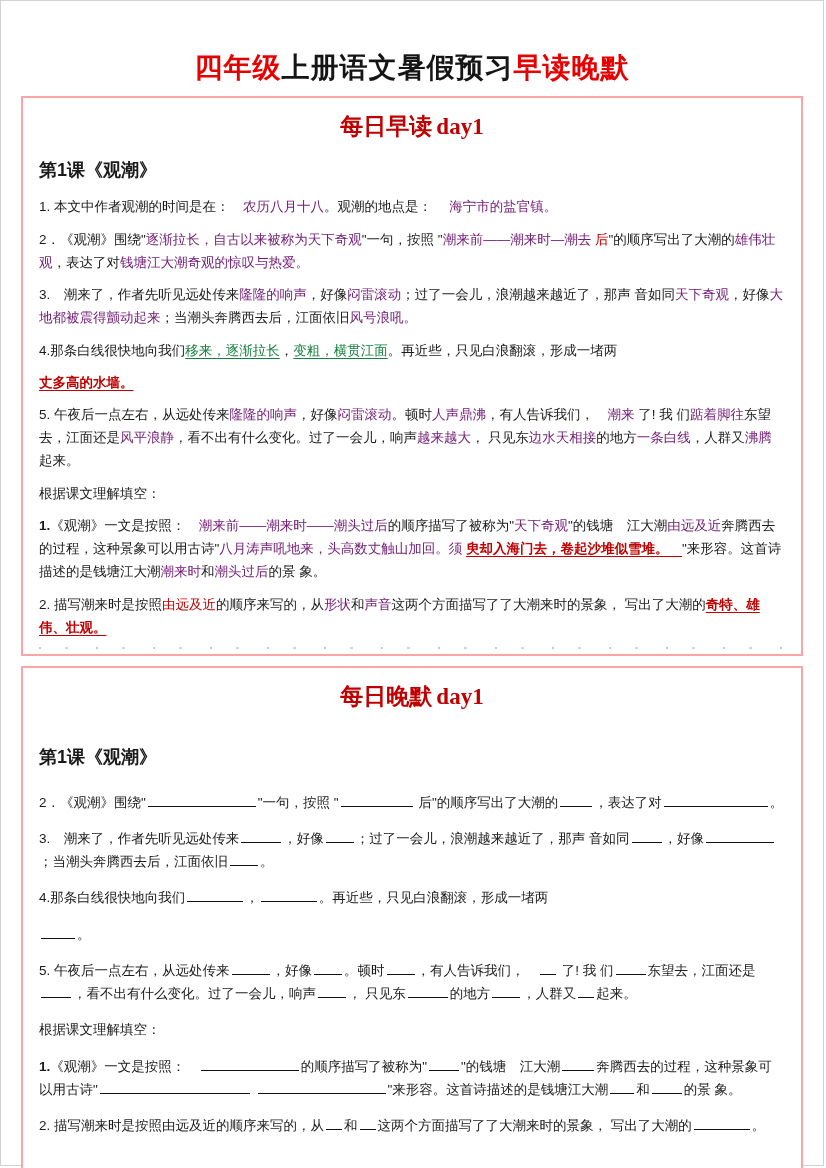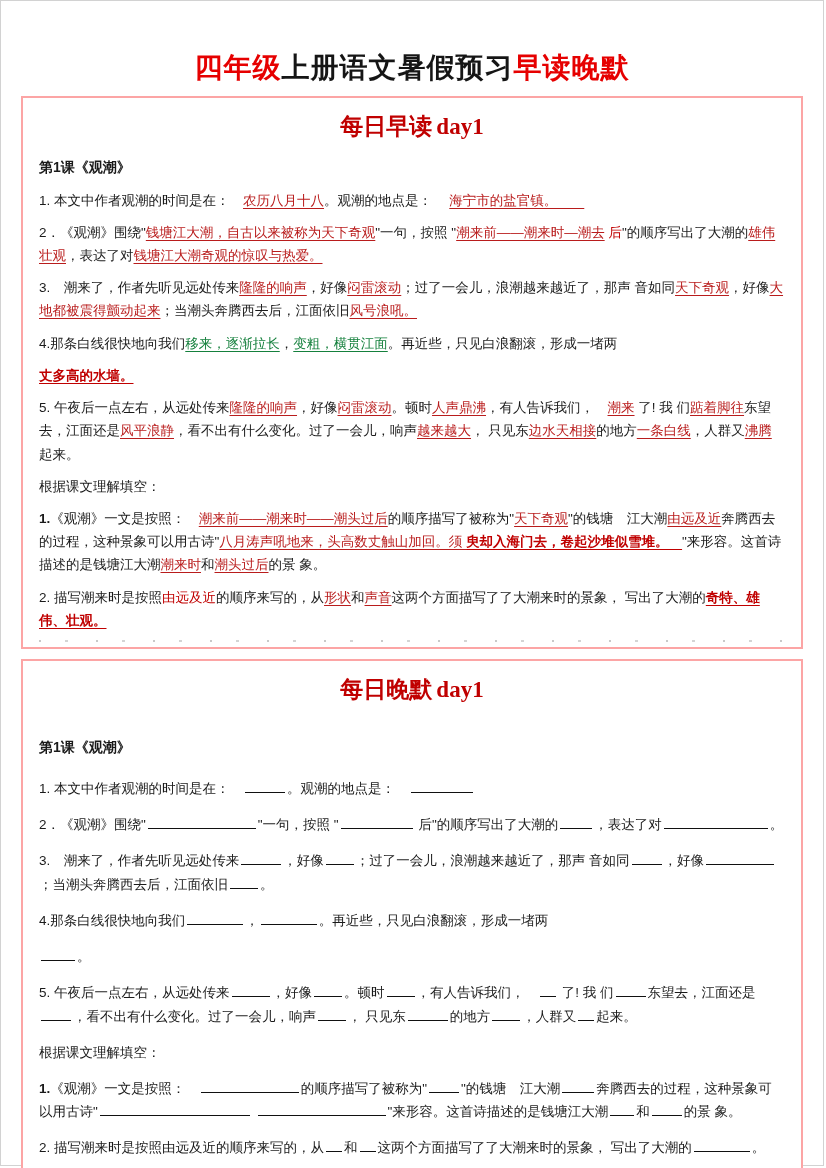--- a/index.html
+++ b/index.html
@@ -48,26 +48,26 @@
     margin-left: 4px;
   }
   .box2 .sec-header { margin-bottom: 30px; }
   .para {
     font-size: 13.5px;
     line-height: 1.72;
     margin: 9px 0;
     word-break: break-all;
   }
   .box2 .para { margin: 13px 0; }
-  .para.lesson { font-weight: bold; font-size: 14px; margin-top: 12px; }
+  .para.lesson { font-weight: bold; font-size: 18px; margin-top: 12px; }
   .box2 .para.lesson { margin-top: 6px; margin-bottom: 18px; }
   .run-k  { color: #1a1a1a; }
   .run-kb { color: #1a1a1a; font-weight: bold; }
   .run-r  { color: #c00000; }
-  .run-ru { color: #b91c1c; text-decoration: underline; text-underline-offset: 3px; }
+  .run-ru { color: #701a75; text-underline-offset: 3px; }
   .run-rbu{ color: #c00000; font-weight: bold; text-decoration: underline; text-underline-offset: 3px; }
   .run-ku { color: #15803d; text-decoration: underline; text-underline-offset: 3px; }
   .blank {
     display: inline-block;
     height: 1.05em;
     border-bottom: 1.7px solid #111;
     vertical-align: baseline;
     margin: 0 2px;
   }
   .clipped-remnant {
@@ -88,39 +88,38 @@
     <span class="t-red">四年级</span><span class="t-black">上册语文暑假预习</span><span class="t-red">早读晚默</span>
   </h1>
 
   <section class="box">
     <h2 class="sec-header">
       <span class="hdr-cn">每日早读</span><span class="hdr-day">day1</span>
     </h2>
     <div class="content">
         <div class="para lesson"><span class="run-kb">第1课《观潮》</span></div>
         <div class="para"><span class="run-k">1. 本文中作者观潮的时间是在：　</span><span class="run-ru">农历八月十八</span><span class="run-k">。观潮的地点是：　 </span><span class="run-ru">海宁市的盐官镇。　　</span></div>
-        <div class="para"><span class="run-k">2．《观潮》围绕"</span><span class="run-ru">钱塘江大潮，自古以来被称为天下奇观</span><span class="run-k">"一句，按照 "</span><span class="run-ru">潮来前——潮来时—潮去</span><span class="run-r"> 后</span><span class="run-k">"的顺序写出了大潮的</span><span class="run-ru">雄伟壮观</span><span class="run-k">，表达了对</span><span class="run-ru">钱塘江大潮奇观的惊叹与热爱。</span></div>
+        <div class="para"><span class="run-k">2．《观潮》围绕"</span><span class="run-ru">逐渐拉长，自古以来被称为天下奇观</span><span class="run-k">"一句，按照 "</span><span class="run-ru">潮来前——潮来时—潮去</span><span class="run-r"> 后</span><span class="run-k">"的顺序写出了大潮的</span><span class="run-ru">雄伟壮观</span><span class="run-k">，表达了对</span><span class="run-ru">钱塘江大潮奇观的惊叹与热爱。</span></div>
         <div class="para"><span class="run-k">3.　潮来了，作者先听见远处传来</span><span class="run-ru">隆隆的响声</span><span class="run-k">，好像</span><span class="run-ru">闷雷滚动</span><span class="run-k">；过了一会儿，浪潮越来越近了，那声 音如同</span><span class="run-ru">天下奇观</span><span class="run-k">，好像</span><span class="run-ru">大地都被震得颤动起来</span><span class="run-k">；当潮头奔腾西去后，江面依旧</span><span class="run-ru">风号浪吼。</span></div>
         <div class="para"><span class="run-k">4.那条白线很快地向我们</span><span class="run-ku">移来，逐渐拉长</span><span class="run-k">，</span><span class="run-ku">变粗，横贯江面</span><span class="run-k">。再近些，只见白浪翻滚，形成一堵两</span></div>
         <div class="para"><span class="run-rbu">丈多高的水墙。</span></div>
         <div class="para"><span class="run-k">5. 午夜后一点左右，从远处传来</span><span class="run-ru">隆隆的响声</span><span class="run-k">，好像</span><span class="run-ru">闷雷滚动</span><span class="run-k">。顿时</span><span class="run-ru">人声鼎沸</span><span class="run-k">，有人告诉我们，　</span><span class="run-ru">潮来</span><span class="run-k"> 了! 我 们</span><span class="run-ru">踮着脚往</span><span class="run-k">东望去，江面还是</span><span class="run-ru">风平浪静</span><span class="run-k">，看不出有什么变化。过了一会儿，响声</span><span class="run-ru">越来越大</span><span class="run-k">， 只见东</span><span class="run-ru">边水天相接</span><span class="run-k">的地方</span><span class="run-ru">一条白线</span><span class="run-k">，人群又</span><span class="run-ru">沸腾</span><span class="run-k">起来。</span></div>
         <div class="para"><span class="run-k">根据课文理解填空：</span></div>
         <div class="para"><span class="run-kb">1.</span><span class="run-k">《观潮》一文是按照：　</span><span class="run-ru">潮来前——潮来时——潮头过后</span><span class="run-k">的顺序描写了被称为"</span><span class="run-ru">天下奇观</span><span class="run-k">"的钱塘　江大潮</span><span class="run-ru">由远及近</span><span class="run-k">奔腾西去的过程，这种景象可以用古诗"</span><span class="run-ru">八月涛声吼地来，头高数丈触山加回。须 </span><span class="run-rbu">臾却入海门去，卷起沙堆似雪堆。　</span><span class="run-k">"来形容。这首诗描述的是钱塘江大潮</span><span class="run-ru">潮来时</span><span class="run-k">和</span><span class="run-ru">潮头过后</span><span class="run-k">的景 象。</span></div>
         <div class="para"><span class="run-k">2. 描写潮来时是按照</span><span class="run-r">由远及近</span><span class="run-k">的顺序来写的，从</span><span class="run-ru">形状</span><span class="run-k">和</span><span class="run-ru">声音</span><span class="run-k">这两个方面描写了了大潮来时的景象， 写出了大潮的</span><span class="run-rbu">奇特、雄伟、壮观。</span></div>
       </div>
     <div class="clipped-remnant"></div>
   </section>
 
   <section class="box box2">
     <h2 class="sec-header">
       <span class="hdr-cn">每日晚默</span><span class="hdr-day">day1</span>
     </h2>
     <div class="content">
         <div class="para lesson"><span class="run-kb">第1课《观潮》</span></div>
-        <div class="para"><span class="run-k">1. 本文中作者观潮的时间是在：　</span><span class="blank" style="width: 40px;"></span><span class="run-k">。观潮的地点是：　</span><span class="blank" style="width: 62px;"></span></div>
         <div class="para"><span class="run-k">2．《观潮》围绕"</span><span class="blank" style="width: 108px;"></span><span class="run-k">"一句，按照 "</span><span class="blank" style="width: 72px;"></span><span class="run-k"> 后"的顺序写出了大潮的</span><span class="blank" style="width: 32px;"></span><span class="run-k">，表达了对</span><span class="blank" style="width: 104px;"></span><span class="run-k">。</span></div>
         <div class="para"><span class="run-k">3.　潮来了，作者先听见远处传来</span><span class="blank" style="width: 40px;"></span><span class="run-k">，好像</span><span class="blank" style="width: 28px;"></span><span class="run-k">；过了一会儿，浪潮越来越近了，那声 音如同</span><span class="blank" style="width: 30px;"></span><span class="run-k">，好像</span><span class="blank" style="width: 68px;"></span><span class="run-k">；当潮头奔腾西去后，江面依旧</span><span class="blank" style="width: 28px;"></span><span class="run-k">。</span></div>
         <div class="para"><span class="run-k">4.那条白线很快地向我们</span><span class="blank" style="width: 56px;"></span><span class="run-k">，</span><span class="blank" style="width: 56px;"></span><span class="run-k">。再近些，只见白浪翻滚，形成一堵两</span></div>
         <div class="para"><span class="blank" style="width: 34px;"></span><span class="run-k">。</span></div>
         <div class="para"><span class="run-k">5. 午夜后一点左右，从远处传来</span><span class="blank" style="width: 38px;"></span><span class="run-k">，好像</span><span class="blank" style="width: 28px;"></span><span class="run-k">。顿时</span><span class="blank" style="width: 28px;"></span><span class="run-k">，有人告诉我们，　</span><span class="blank" style="width: 16px;"></span><span class="run-k"> 了! 我 们</span><span class="blank" style="width: 30px;"></span><span class="run-k">东望去，江面还是</span><span class="blank" style="width: 30px;"></span><span class="run-k">，看不出有什么变化。过了一会儿，响声</span><span class="blank" style="width: 28px;"></span><span class="run-k">， 只见东</span><span class="blank" style="width: 40px;"></span><span class="run-k">的地方</span><span class="blank" style="width: 28px;"></span><span class="run-k">，人群又</span><span class="blank" style="width: 16px;"></span><span class="run-k">起来。</span></div>
         <div class="para"><span class="run-k">根据课文理解填空：</span></div>
         <div class="para"><span class="run-kb">1.</span><span class="run-k">《观潮》一文是按照：　</span><span class="blank" style="width: 98px;"></span><span class="run-k">的顺序描写了被称为"</span><span class="blank" style="width: 30px;"></span><span class="run-k">"的钱塘　江大潮</span><span class="blank" style="width: 32px;"></span><span class="run-k">奔腾西去的过程，这种景象可以用古诗"</span><span class="blank" style="width: 150px;"></span><span class="run-k"> </span><span class="blank" style="width: 128px;"></span><span class="run-k">"来形容。这首诗描述的是钱塘江大潮</span><span class="blank" style="width: 24px;"></span><span class="run-k">和</span><span class="blank" style="width: 30px;"></span><span class="run-k">的景 象。</span></div>
         <div class="para"><span class="run-k">2. 描写潮来时是按照由远及近的顺序来写的，从</span><span class="blank" style="width: 16px;"></span><span class="run-k">和</span><span class="blank" style="width: 16px;"></span><span class="run-k">这两个方面描写了了大潮来时的景象， 写出了大潮的</span><span class="blank" style="width: 56px;"></span><span class="run-k">。</span></div>
       </div>
   </section>

